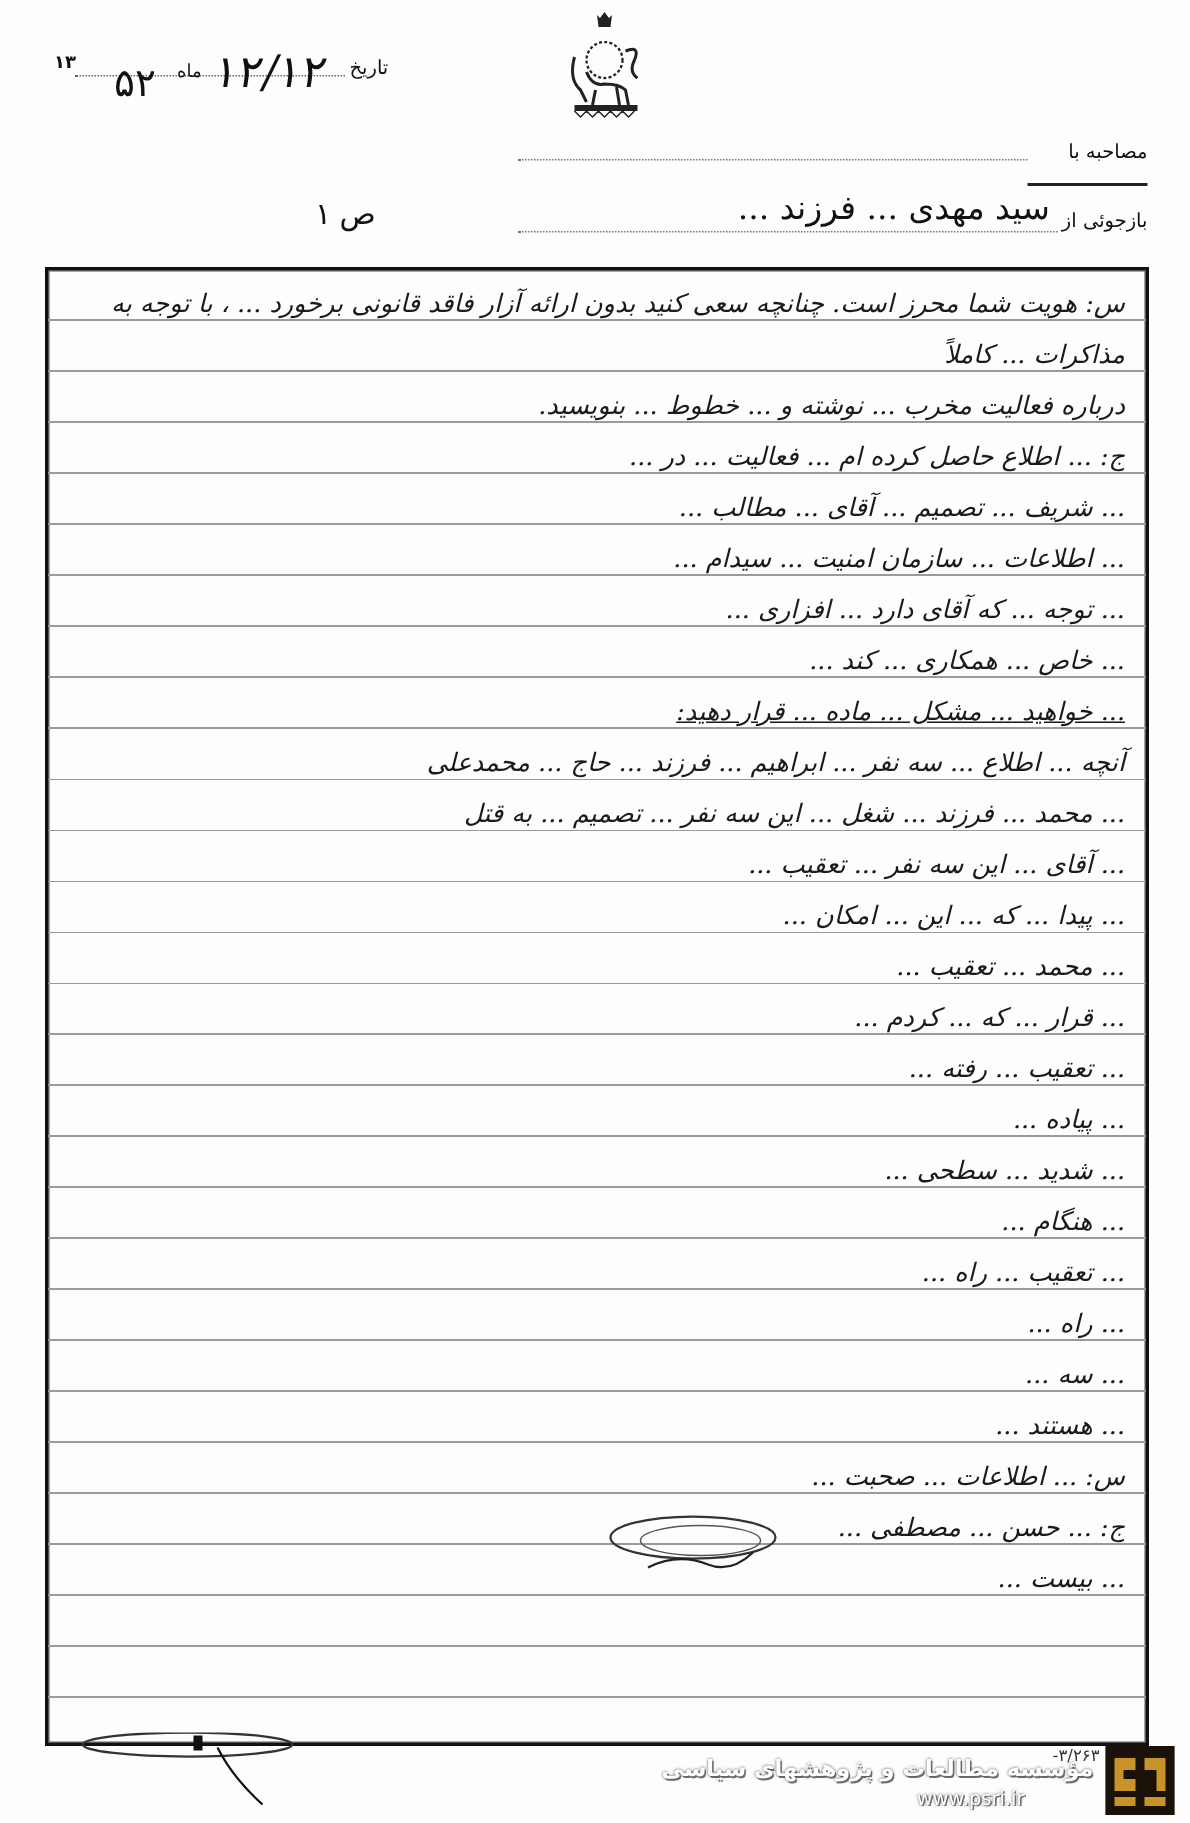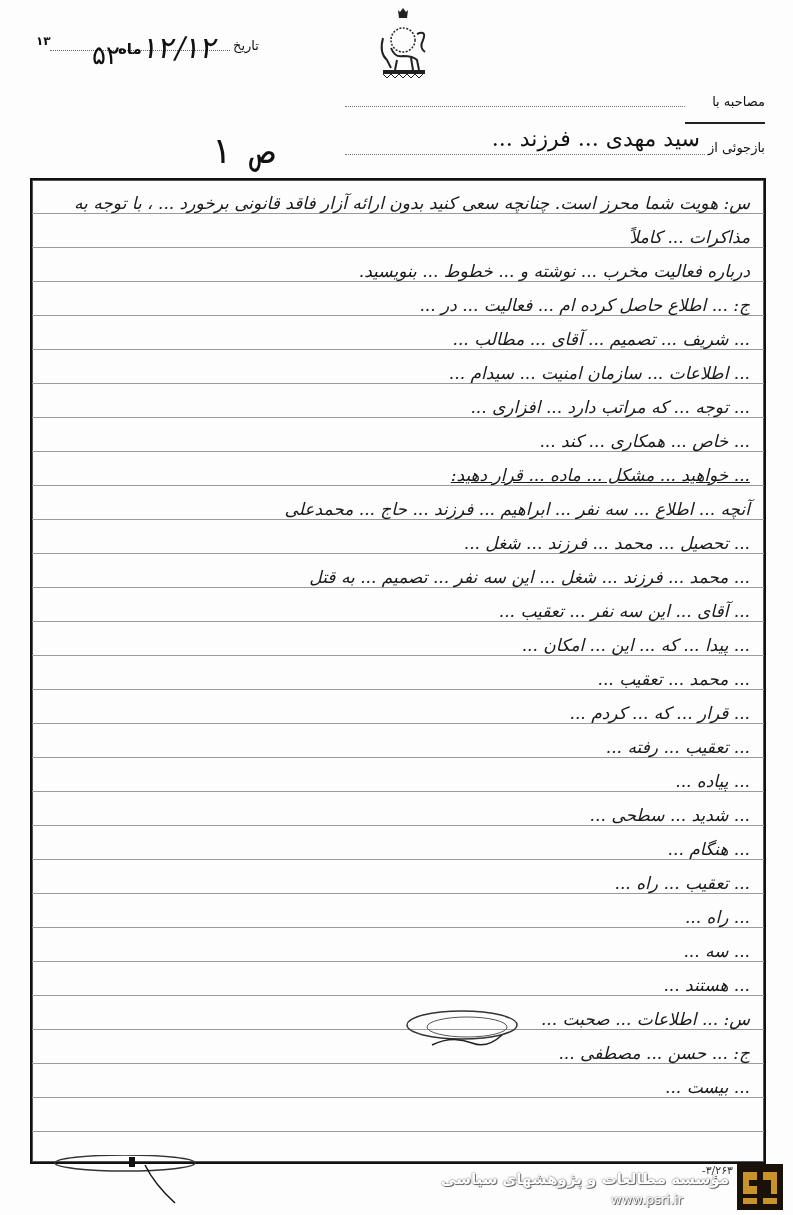--- a/index.html
+++ b/index.html
@@ -5,38 +5,38 @@
   html, body { margin: 0; padding: 0; background: #ffffff; }
   body { width: 793px; height: 1215px; position: relative; overflow: hidden;
          font-family: "DejaVu Sans", sans-serif; color: #111; }
   .page { position: absolute; inset: 0; background: #fdfdfd; }
   .rtl { direction: rtl; }
 
   
   .date-row { position: absolute; top: 30px; left: 28px; width: 250px; height: 60px; }
   .date-label { position: absolute; left: 205px; top: 8px; font-size: 13px; }
   .year-prefix { position: absolute; left: 8px; top: 4px; font-size: 12px; font-weight: bold; }
-  .month-label { position: absolute; left: 90px; top: 10px; font-size: 15px; font-weight: bold; }
+  .month-label { position: absolute; left: 90px; top: 10px; font-size: 12px; font-weight: normal; }
   .date-dots { position: absolute; left: 22px; top: 20px; width: 180px; border-bottom: 1px dotted #666; }
   .hand-date { position: absolute; left: 115px; top: 0px; font-size: 30px; font-family: "DejaVu Serif", serif; transform: skewX(-10deg); }
-  .hand-day { position: absolute; left: 64px; top: 10px; font-size: 26px; font-family: "DejaVu Serif", serif; }
+  .hand-day { position: absolute; left: 48px; top: 10px; font-size: 26px; font-family: "DejaVu Serif", serif; }
 
   .emblem { position: absolute; left: 373px; top: 8px; width: 60px; height: 72px; }
 
   .interview-row { position: absolute; top: 92px; left: 345px; width: 420px; height: 24px; }
   .interview-label { position: absolute; right: 0; top: 2px; font-size: 13px; }
   .interview-dots { position: absolute; left: 0; right: 80px; top: 14px; border-bottom: 1px dotted #777; }
   .interview-underline { position: absolute; right: 0; width: 80px; top: 30px; border-bottom: 2px solid #222; }
 
   .interrogation-row { position: absolute; top: 130px; left: 345px; width: 420px; height: 40px; }
   .interrogation-label { position: absolute; right: 0; top: 10px; font-size: 13px; }
   .interrogation-dots { position: absolute; left: 0; right: 60px; top: 24px; border-bottom: 1px dotted #777; }
   .interrogation-hand { position: absolute; right: 65px; top: -4px; font-size: 22px; font-family: "DejaVu Serif", serif; }
 
-  .page-no { position: absolute; left: 210px; top: 130px; font-size: 36px; font-family: Liberation Mono, monospace; }
+  .page-no { position: absolute; left: 210px; top: 130px; font-size: 20px; font-family: Liberation Sans, sans-serif; }
 
   
   .frame { position: absolute; left: 30px; top: 178px; width: 732px; height: 982px;
            border: 2px solid #111; box-shadow: inset 0 0 0 1px #555; }
   .frame-lines { position: absolute; left: 0; right: 0; top: 0; bottom: 0;
                  background-image: repeating-linear-gradient(to bottom, transparent 0, transparent 33px, #9a9a9a 33px, #9a9a9a 34px); }
   .body-text { position: absolute; left: 12px; right: 14px; top: 6px; bottom: 6px;
                direction: rtl; font-family: "DejaVu Serif", serif; font-size: 17px;
                line-height: 34px; font-style: italic; color: #1a1a1a; white-space: normal; }
   .body-text p { margin: 0; text-align: right; }
@@ -92,25 +92,24 @@
   <div class="page-no rtl">ص ۱</div>
 
   <div class="frame">
     <div class="frame-lines"></div>
     <div class="body-text">
       <p>س: هویت شما محرز است. چنانچه سعی کنید بدون ارائه آزار فاقد قانونی برخورد ... ، با توجه به مذاکرات ... کاملاً</p>
       <p>درباره فعالیت مخرب ... نوشته و ... خطوط ... بنویسید.</p>
       <p>ج: ... اطلاع حاصل کرده ام ... فعالیت ... در ... </p>
       <p>... شریف ... تصمیم ... آقای ... مطالب ...</p>
       <p>... اطلاعات ... سازمان امنیت ... سیدام ... </p>
-      <p>... توجه ... که مراتب دارد ... افزاری ...</p>
+      <p>... توجه ... که آقای دارد ... افزاری ...</p>
       <p>... خاص ... همکاری ... کند ... </p>
       <p class="underline">... خواهید ... مشکل ... ماده ... قرار دهید:</p>
       <p>آنچه ... اطلاع ... سه نفر ... ابراهیم ... فرزند ... حاج ... محمدعلی</p>
-      <p>... تحصیل ... محمد ... فرزند ... شغل ...</p>
       <p>... محمد ... فرزند ... شغل ... این سه نفر ... تصمیم ... به قتل</p>
       <p>... آقای ... این سه نفر ... تعقیب ... </p>
       <p>... پیدا ... که ... این ... امکان ...</p>
       <p>... محمد ... تعقیب ... </p>
       <p>... قرار ... که ... کردم ... </p>
       <p>... تعقیب ... رفته ... </p>
       <p>... پیاده ... </p>
       <p>... شدید ... سطحی ...</p>
       <p>... هنگام ... </p>
       <p>... تعقیب ... راه ... </p>

